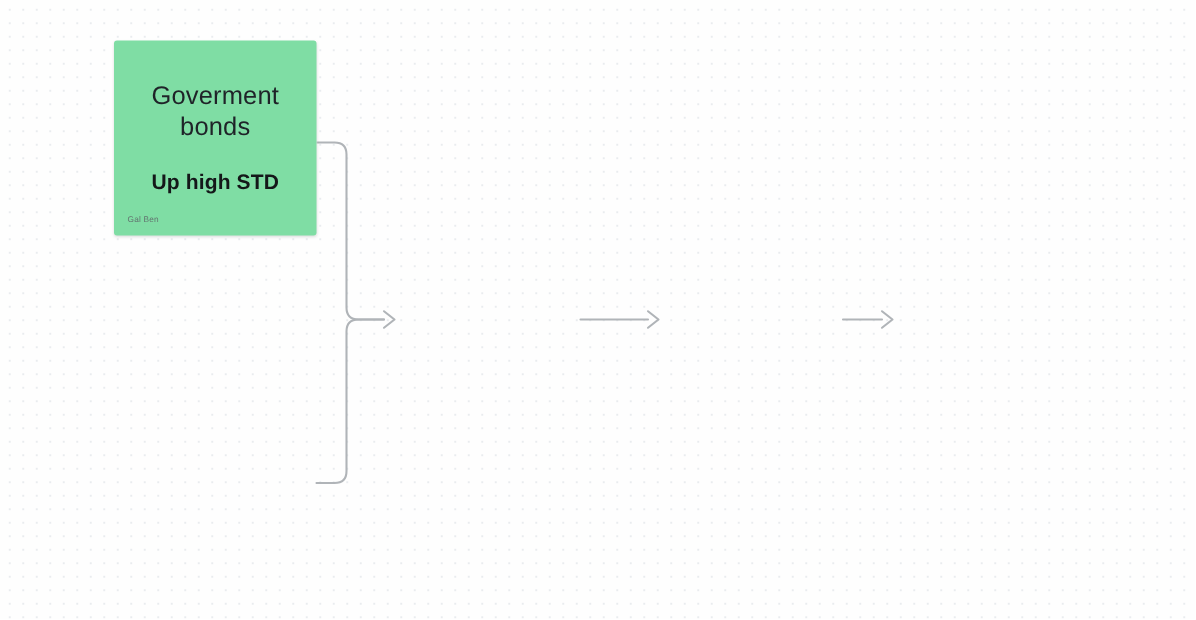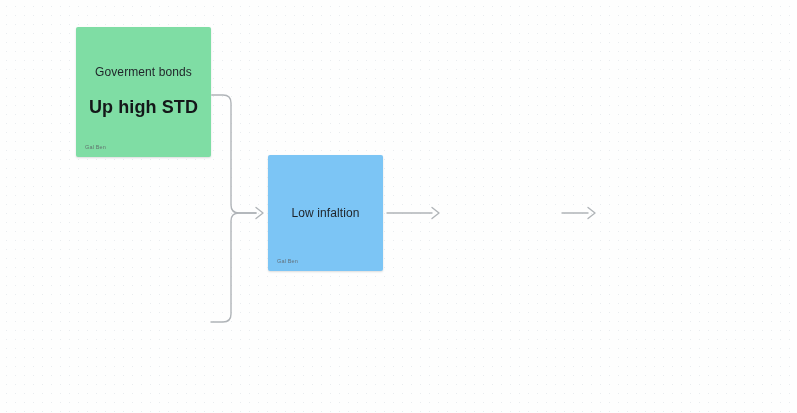--- a/index.html
+++ b/index.html
@@ -43,29 +43,29 @@
   }
   .node-lines {
     display: flex;
     flex-direction: column;
     align-items: center;
     justify-content: center;
     width: 100%;
     flex: 1 1 auto;
   }
   .line-1 {
-    font-size: 12px;
+    font-size: 17px;
     font-weight: 400;
     color: #1f2328;
     letter-spacing: 0.1px;
     line-height: 1.2;
     text-align: center;
   }
   .line-2 {
-    font-size: 18px;
+    font-size: 14px;
     font-weight: 700;
     color: #141719;
     letter-spacing: 0.1px;
     line-height: 1.2;
     text-align: center;
     margin-top: 18px;
   }
   .line-2:empty { display: none; }
   .sig {
     position: absolute;
@@ -102,23 +102,16 @@
 
   <div class="node" style="left:76px; top:27px; width:135px; height:130px; background:#7fdda4;">
     <div class="node-lines">
       <div class="line-1">Goverment bonds</div>
       <div class="line-2">Up high STD</div>
     </div>
     <div class="sig">Gal Ben</div>
   </div>
 
 
-  <div class="node" style="left:268px; top:155px; width:115px; height:116px; background:#7cc5f5;">
-    <div class="node-lines">
-      <div class="line-1">Low infaltion</div>
-
-    </div>
-    <div class="sig">Gal Ben</div>
-  </div>
 
 
 
 </div>
 
 </body></html>

